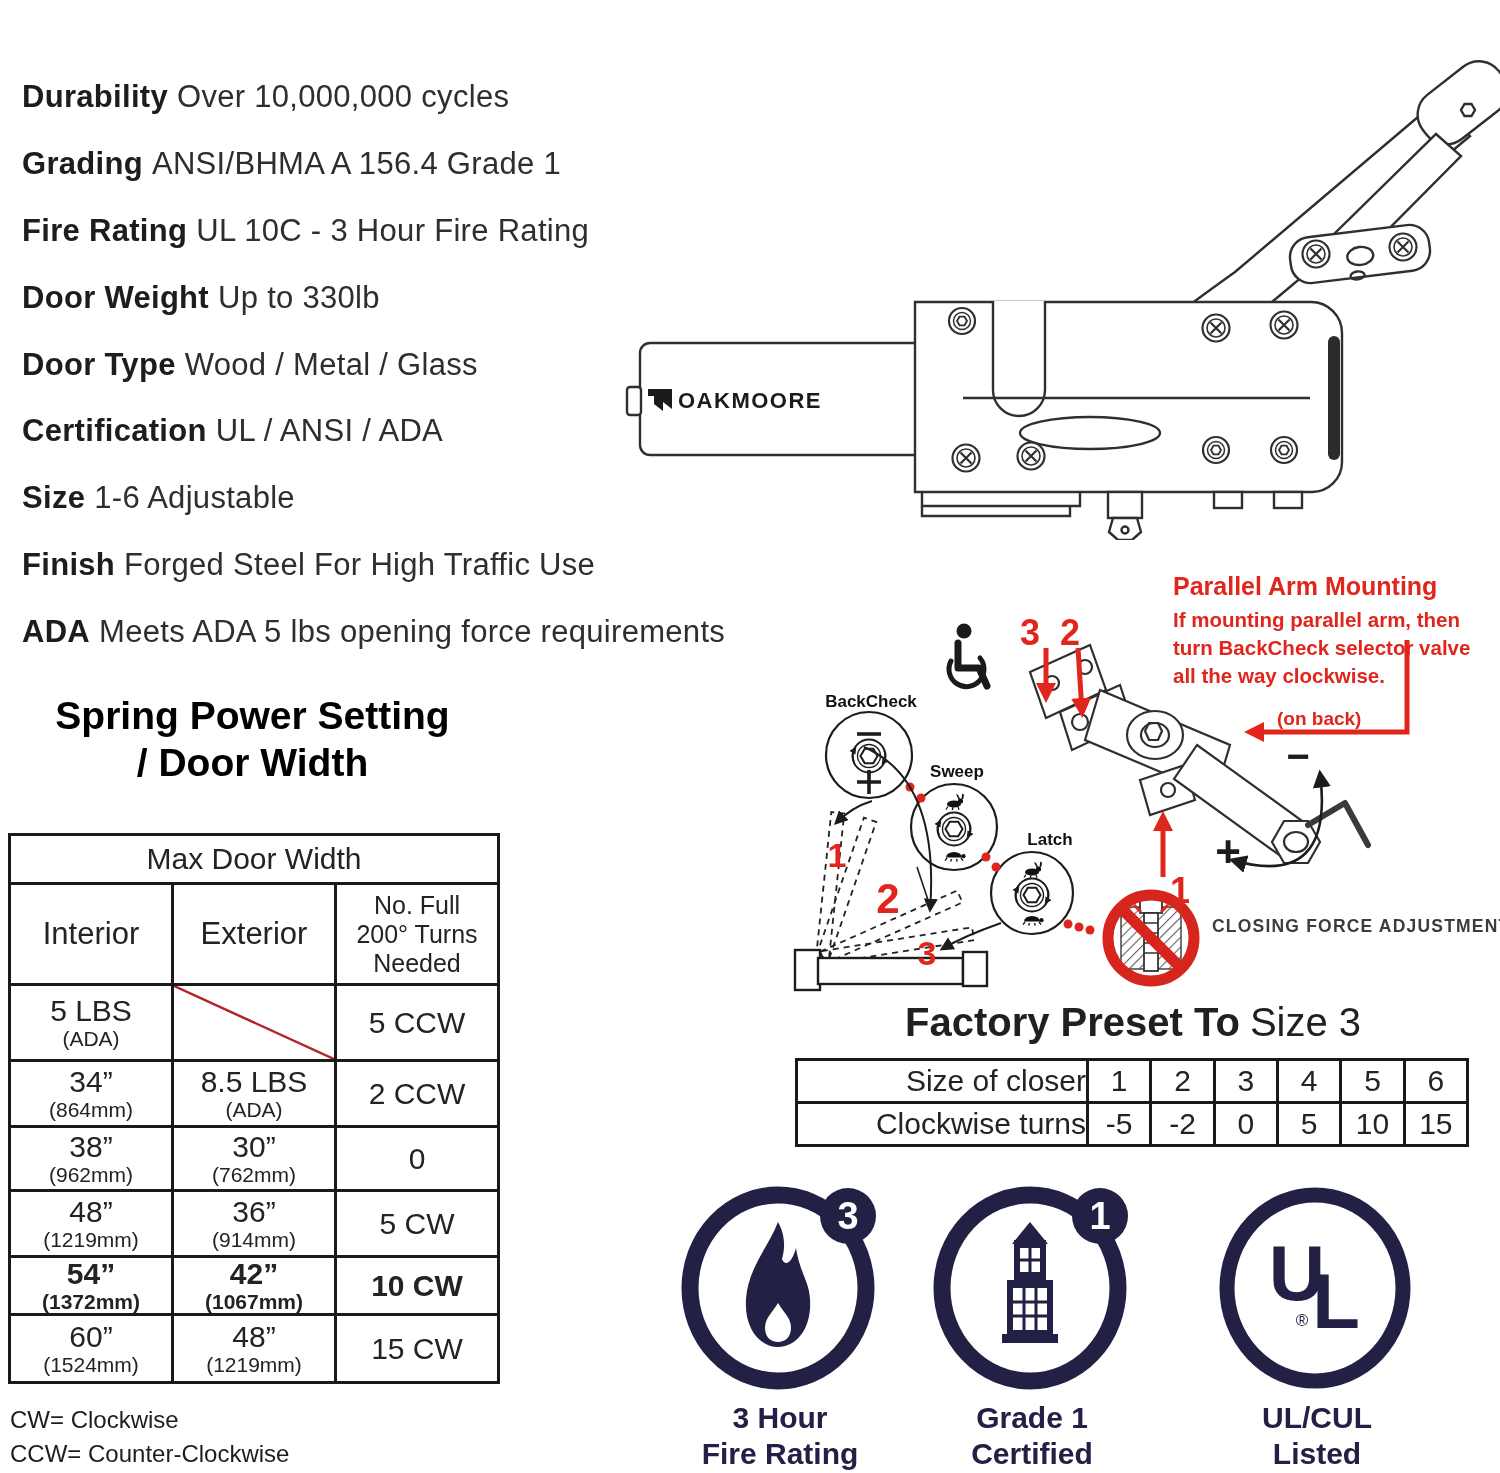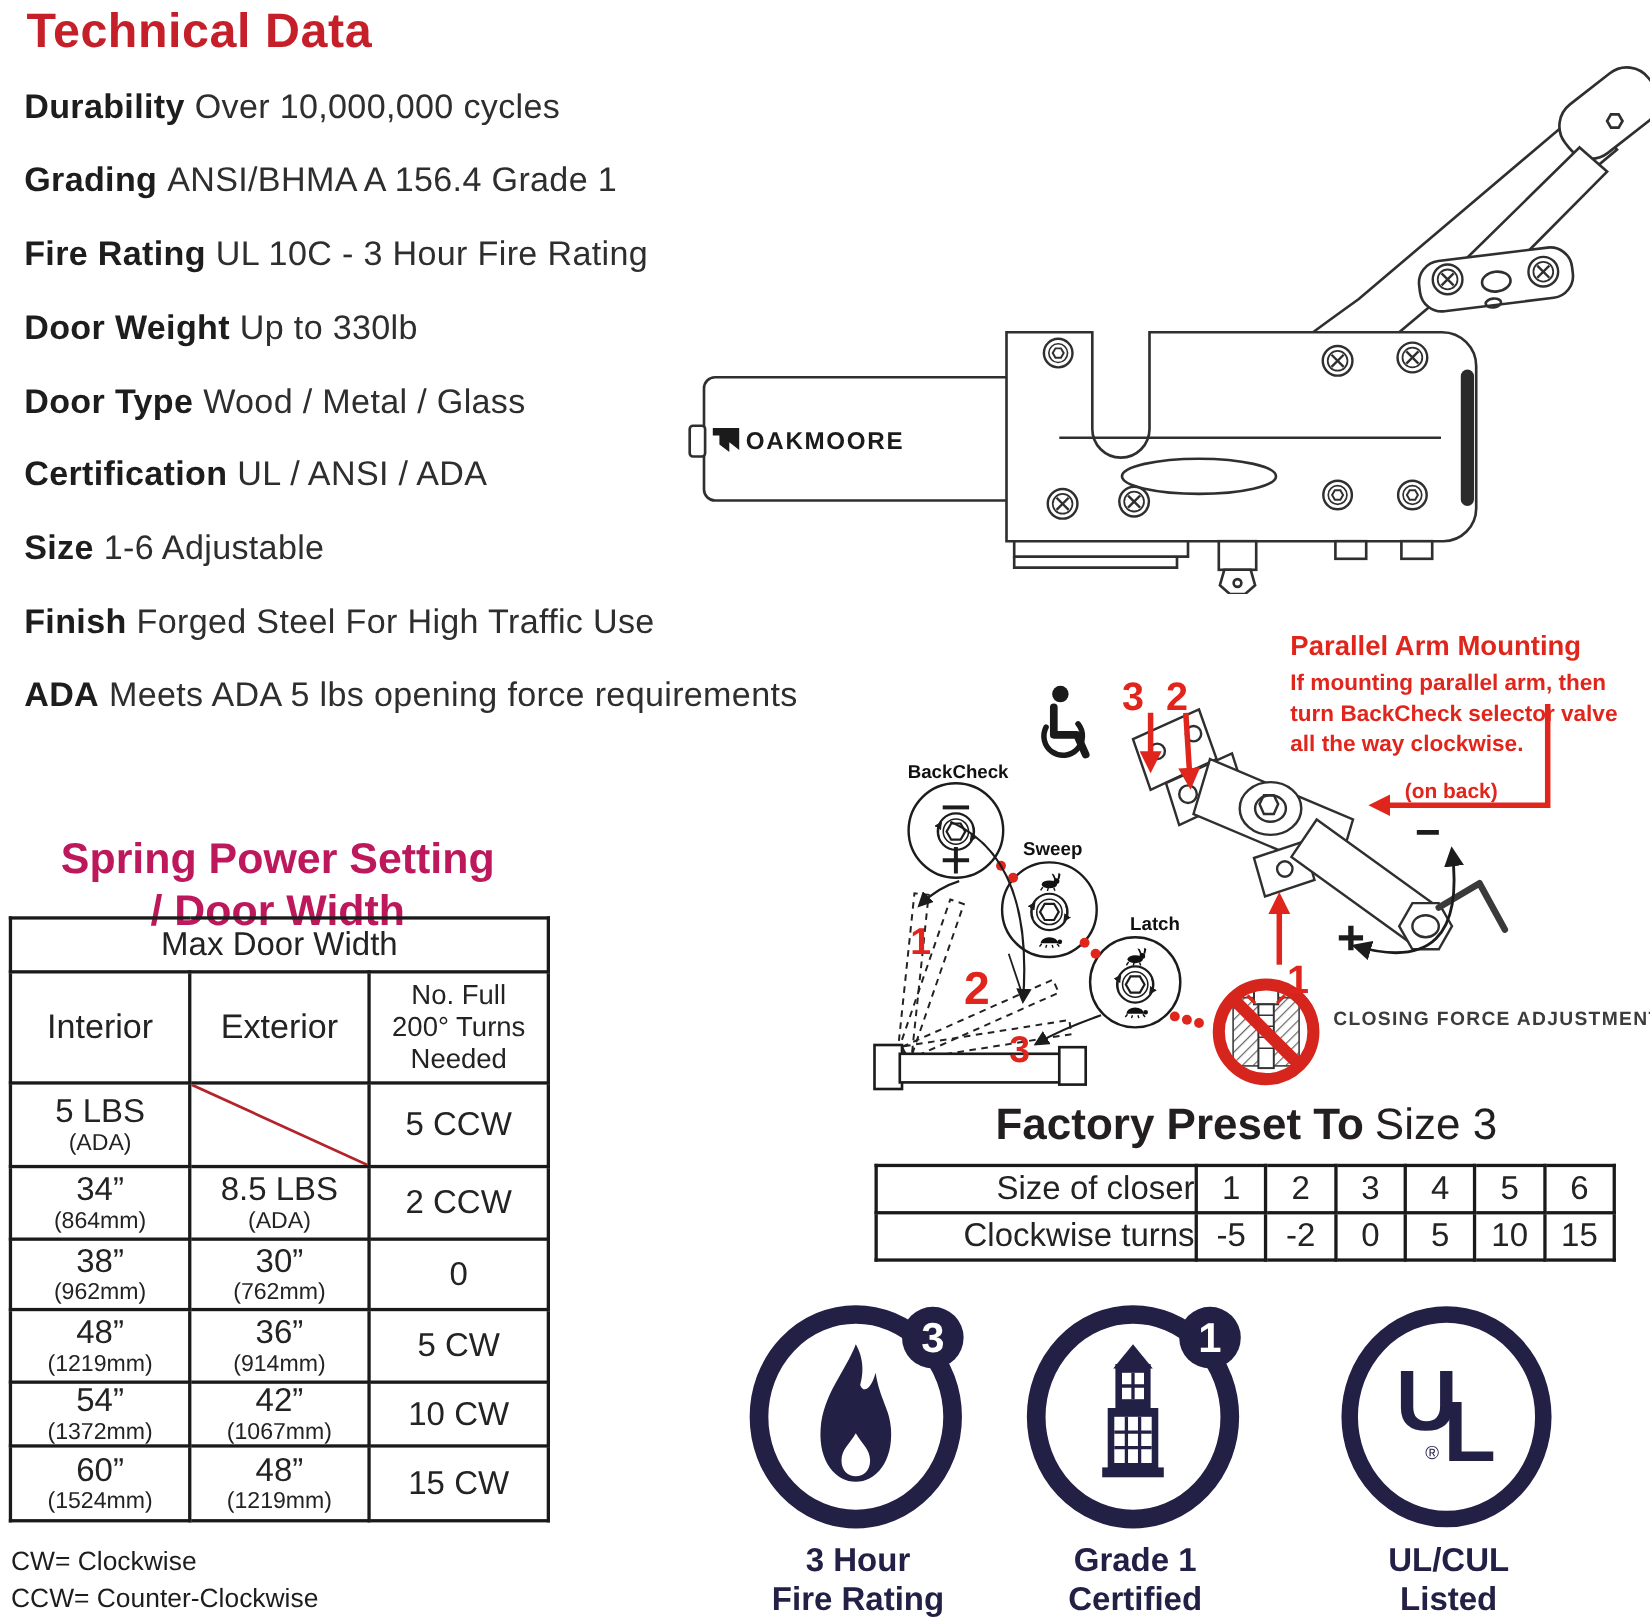--- a/index.html
+++ b/index.html
@@ -5,21 +5,21 @@
   html,body{margin:0;padding:0;background:#fff;}
   .page{position:relative;width:1500px;height:1473px;background:#fff;overflow:hidden;
         font-family:"Liberation Sans",sans-serif;color:#232323;}
   .abs{position:absolute;}
   
   .page-title{left:24px;top:4px;font-size:44px;font-weight:700;color:#c5202a;letter-spacing:.5px;}
   .spec-list{left:22px;top:64px;width:920px;}
   .spec{height:66.9px;line-height:66.9px;font-size:31px;color:#2e2e2e;letter-spacing:.3px;white-space:nowrap;}
   .spec b{color:#1d1d1d;font-weight:700;margin-right:9px;}
   
-  .spring-heading{left:0;top:758px;width:505px;text-align:center;color:#be185d;
+  .spring-heading{left:0;top:692px;width:505px;text-align:center;color:#000000;
       font-size:39px;font-weight:700;line-height:47px;}
   
   .dw-table{left:8px;top:833px;border-collapse:collapse;table-layout:fixed;width:492px;}
   .dw-table td{border:3px solid #1a1a1a;text-align:center;vertical-align:middle;padding:0;}
   .dw-table .mdw{height:46px;font-size:30px;margin-top:40px;}
   .dw-table .colhead{height:98px;font-size:31px;}
   .dw-table .turns-head div{font-size:25px;line-height:29px;}
   .cell-main{font-size:30px;line-height:32px;}
   .cell-sub{font-size:21px;line-height:23px;}
   .turns-val{font-size:30px;}
@@ -36,21 +36,20 @@
   .fp-table td.lbl{width:276px;text-align:right;padding-left:12px;}
   
   .badge{top:1182px;width:224px;text-align:center;}
   .badge .cap{margin-top:2px;font-size:30px;font-weight:700;color:#232046;line-height:36px;}
 </style>
 </head>
 <body>
 
 <div class="page">
 
-  <div class="abs page-title">Technical Data</div>
 
   <div class="abs spec-list">
     <div class="spec"><b>Durability</b><span>Over 10,000,000 cycles</span></div>
     <div class="spec"><b>Grading</b><span>ANSI/BHMA A 156.4 Grade 1</span></div>
     <div class="spec"><b>Fire Rating</b><span>UL 10C - 3 Hour Fire Rating</span></div>
     <div class="spec"><b>Door Weight</b><span>Up to 330lb</span></div>
     <div class="spec"><b>Door Type</b><span>Wood / Metal / Glass</span></div>
     <div class="spec"><b>Certification</b><span>UL / ANSI / ADA</span></div>
     <div class="spec"><b>Size</b><span>1-6 Adjustable</span></div>
     <div class="spec"><b>Finish</b><span>Forged Steel For High Traffic Use</span></div>
@@ -189,21 +188,21 @@
             <div class="cell-sub">(1219mm)</div>
           </td>
       <td>
             <div class="cell-main">36”</div>
             <div class="cell-sub">(914mm)</div>
           </td>
       <td>
             <div class="turns-val">5 CW</div>
           </td>
     </tr>
-    <tr style="height:58px;">
+    <tr style="height:58px;font-weight:bold;">
       <td>
             <div class="cell-main">54”</div>
             <div class="cell-sub">(1372mm)</div>
           </td>
       <td>
             <div class="cell-main">42”</div>
             <div class="cell-sub">(1067mm)</div>
           </td>
       <td>
             <div class="turns-val">10 CW</div>

